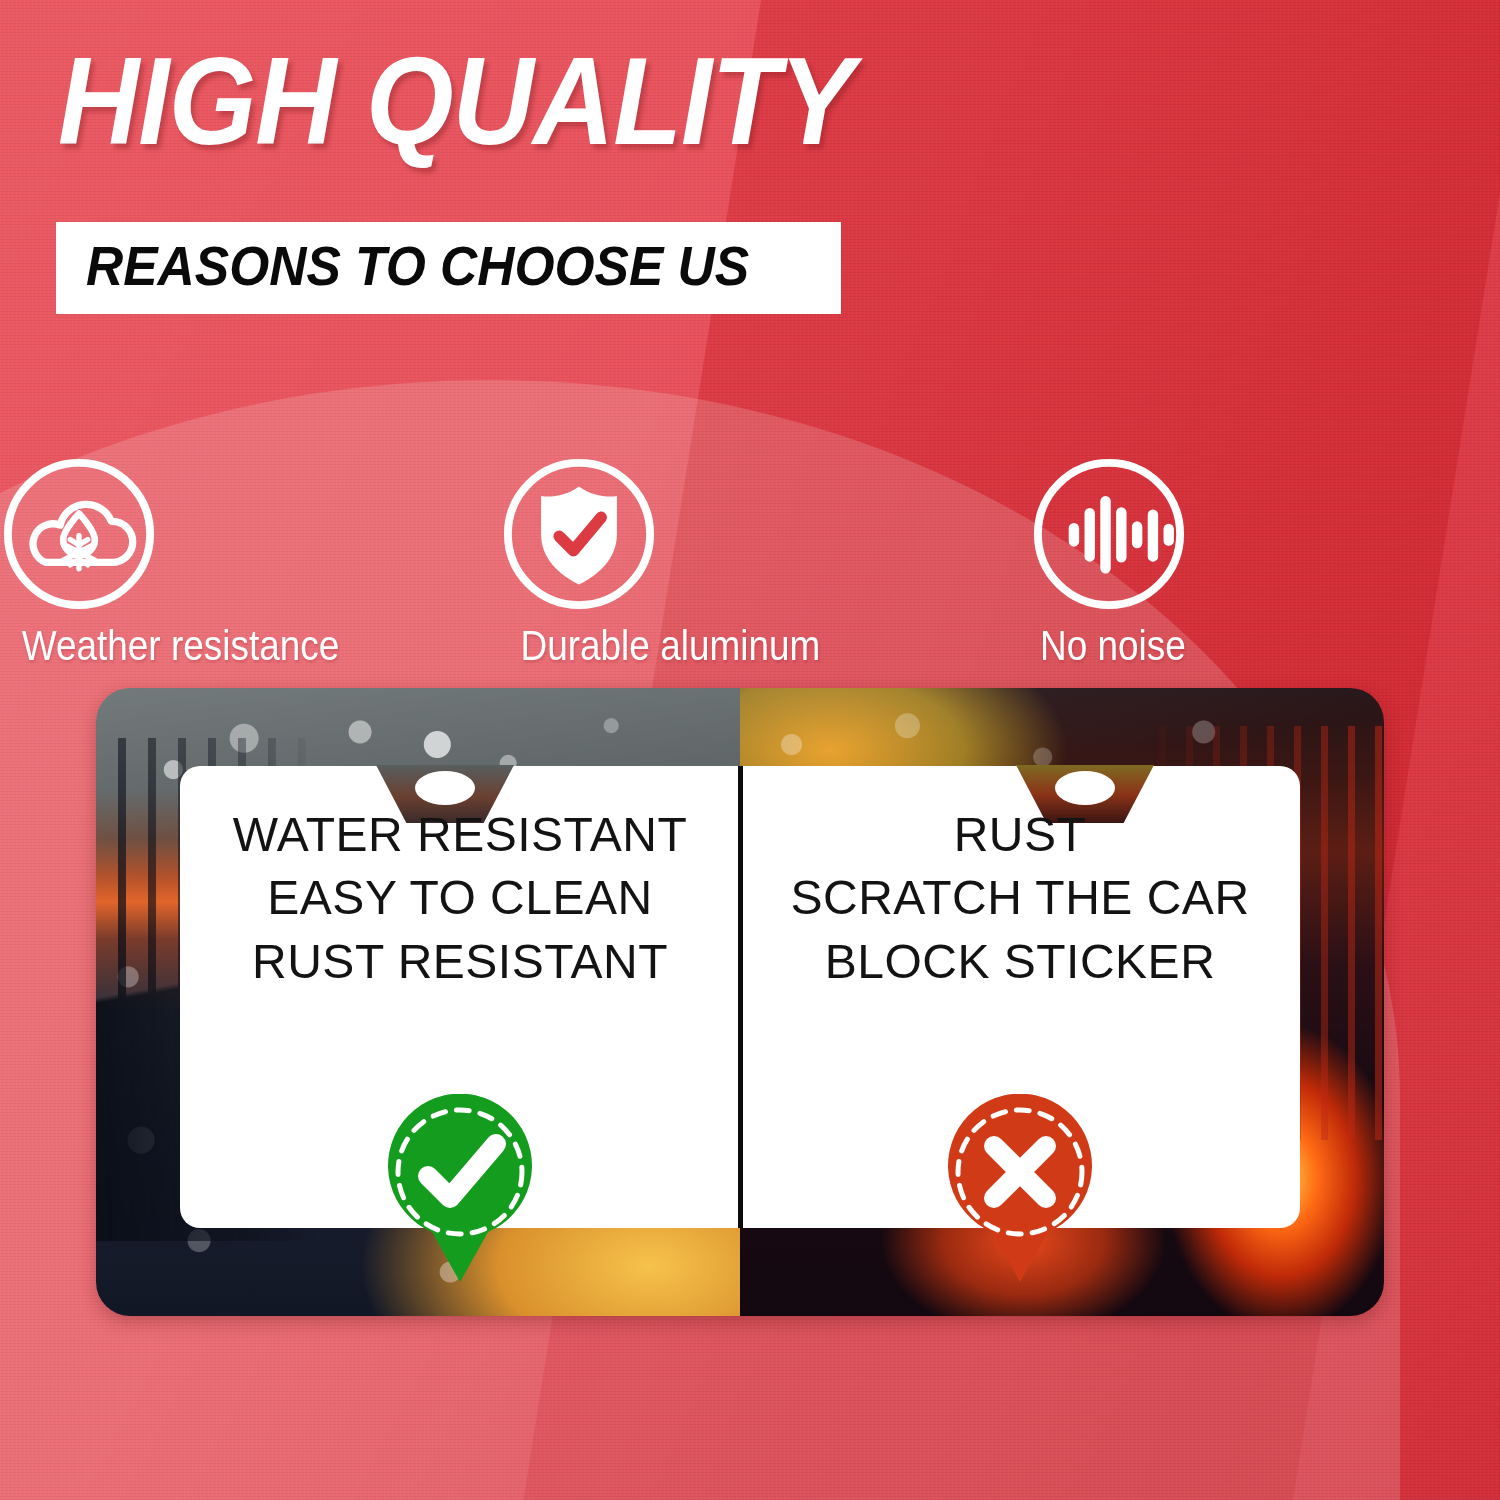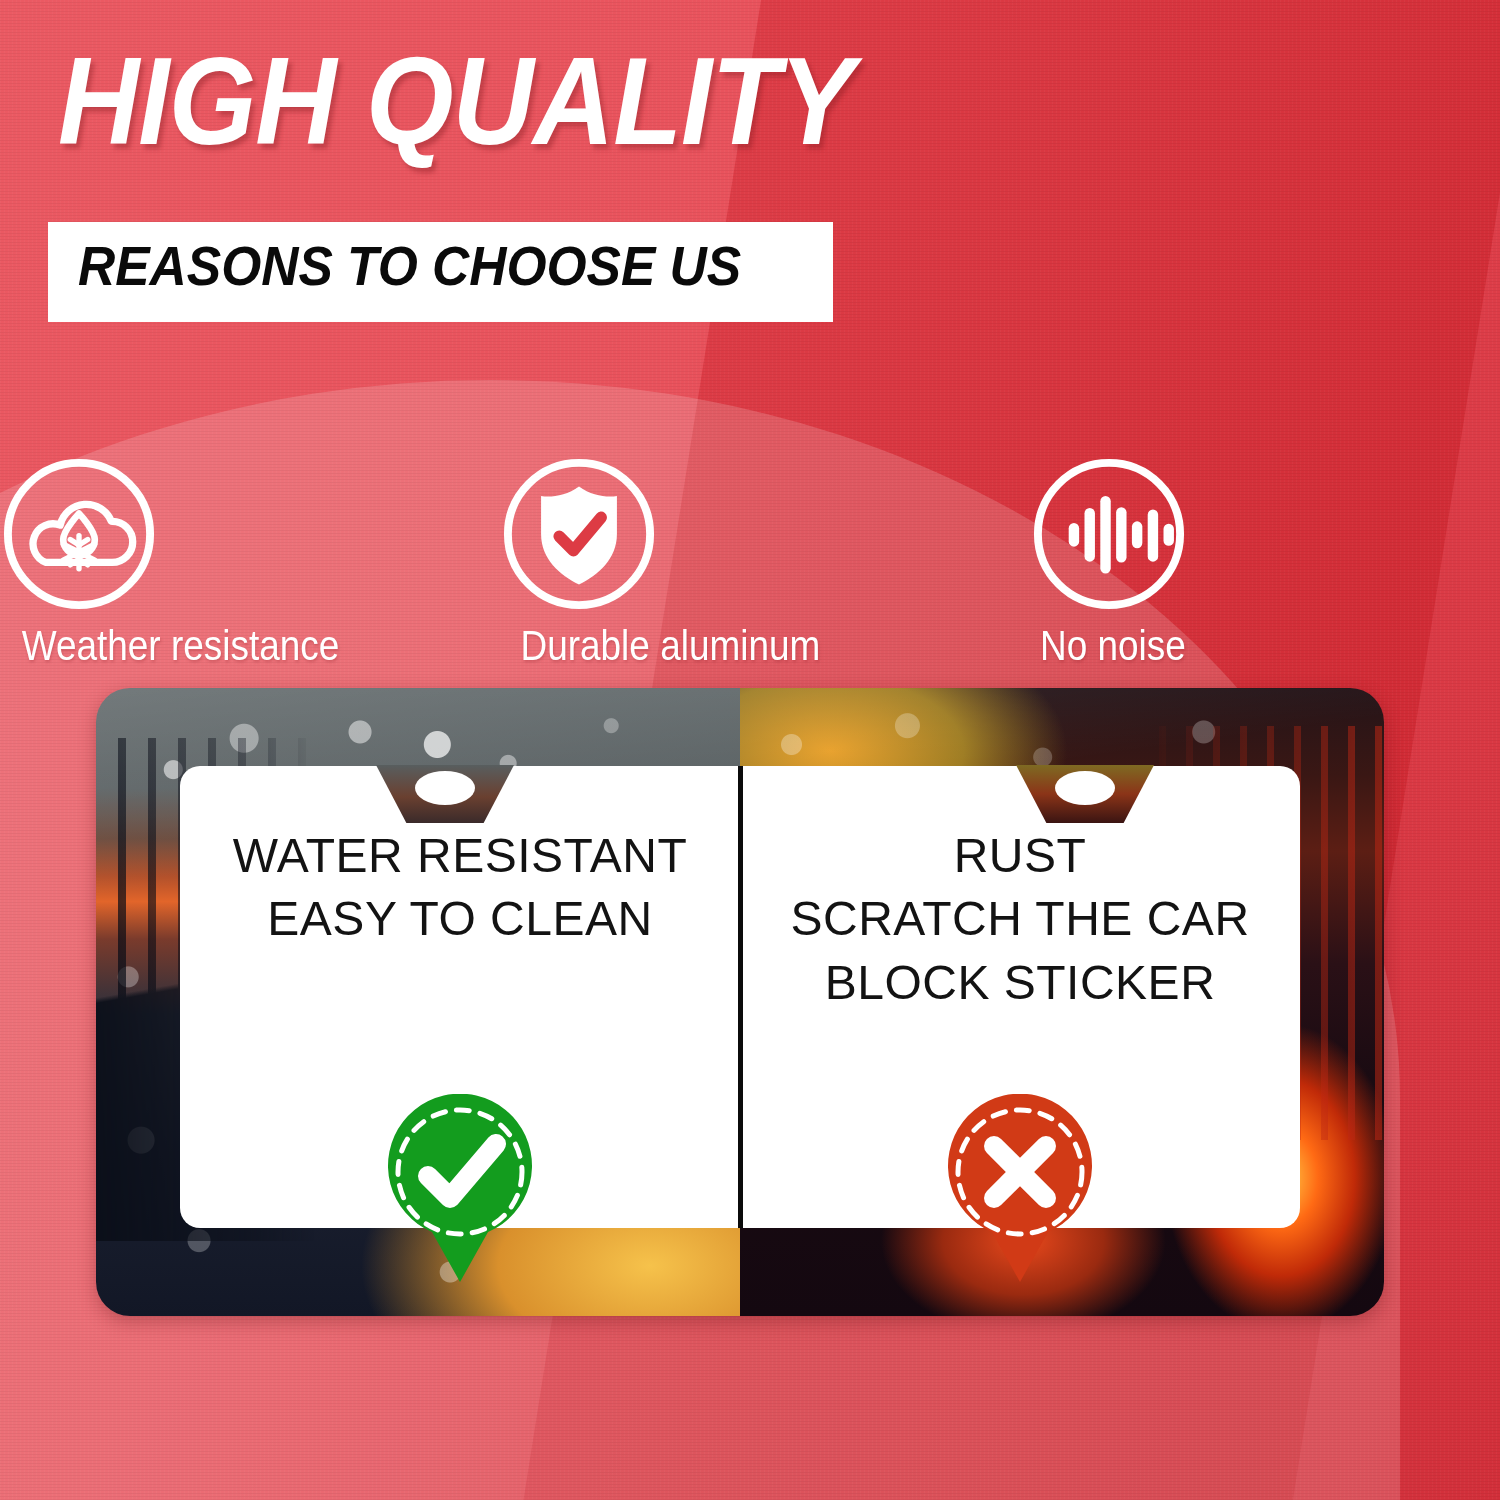--- a/index.html
+++ b/index.html
@@ -52,23 +52,23 @@
     color:#FFFFFF;
     letter-spacing:-1px;
     transform:scaleX(.90);
     transform-origin:left top;
     text-shadow:4px 5px 5px rgba(120,20,28,.33);
     white-space:nowrap;
   }
 
   
   .banner {
-    position:absolute; left:48px; top:222px;
+    position:absolute; left:56px; top:222px;
     background:#FFFFFF;
-    padding:16px 34px 28px 30px;
+    padding:16px 34px 20px 30px;
   }
   .banner-text {
     font-size:56px; line-height:1;
     font-weight:bold; font-style:italic;
     color:#0A0A0A;
     letter-spacing:0px;
     transform:scaleX(.92);
     transform-origin:left center;
     white-space:nowrap;
   }
@@ -205,21 +205,21 @@
   #notch-right .cut { background:linear-gradient(180deg,#7E6A22 0%, #8B3418 50%, #3A1412 100%); }
 
   .divider {
     position:absolute; left:50%; top:0; bottom:0;
     width:5px; margin-left:-2px;
     background:#0B0B0B;
   }
   .panel {
     position:absolute; top:0; bottom:0; width:50%;
     display:flex; flex-direction:column; align-items:center;
-    padding-top:58px;
+    padding-top:37px;
   }
   .panel.left  { left:0; }
   .panel.right { right:0; }
   .panel-line {
     font-size:48px; line-height:1.32;
     color:#131313;
     letter-spacing:.5px;
     white-space:nowrap;
   }
 
@@ -314,20 +314,21 @@
       <div class="notch" id="notch-right">
         <div class="cut"></div>
         <div class="hole"></div>
       </div>
 
       <div class="divider"></div>
 
       <div class="panel left">
         <div class="panel-line" data-bind="comparison.pros.lines.0">WATER RESISTANT</div>
         <div class="panel-line" data-bind="comparison.pros.lines.1">EASY TO CLEAN</div>
+        <div class="panel-line" data-bind="comparison.pros.lines.2">RUST RESISTANT</div>
       </div>
 
       <div class="panel right">
         <div class="panel-line" data-bind="comparison.cons.lines.0">RUST</div>
         <div class="panel-line" data-bind="comparison.cons.lines.2">SCRATCH THE CAR</div>
         <div class="panel-line" data-bind="comparison.cons.lines.3">BLOCK STICKER</div>
       </div>
 
       <svg class="pin" id="pin-good" viewBox="0 0 160 190">
         <path d="M80 188 L52 138 A72 72 0 1 1 108 138 Z" fill="#139C1E"></path>

